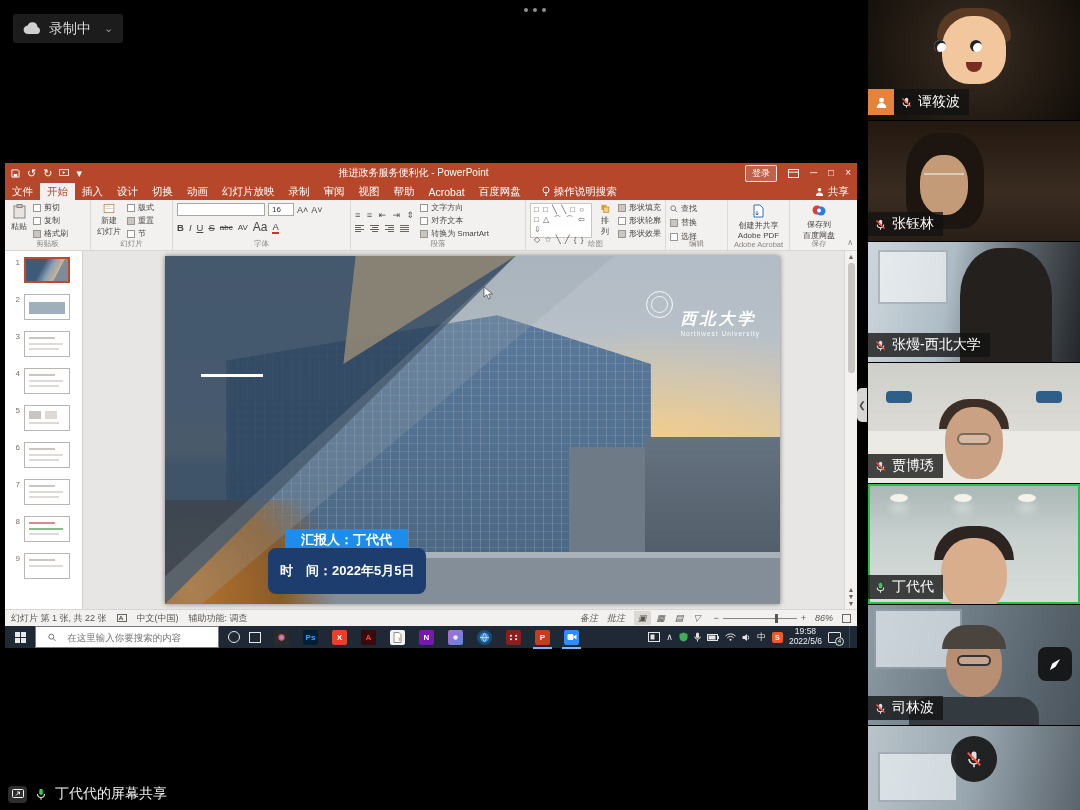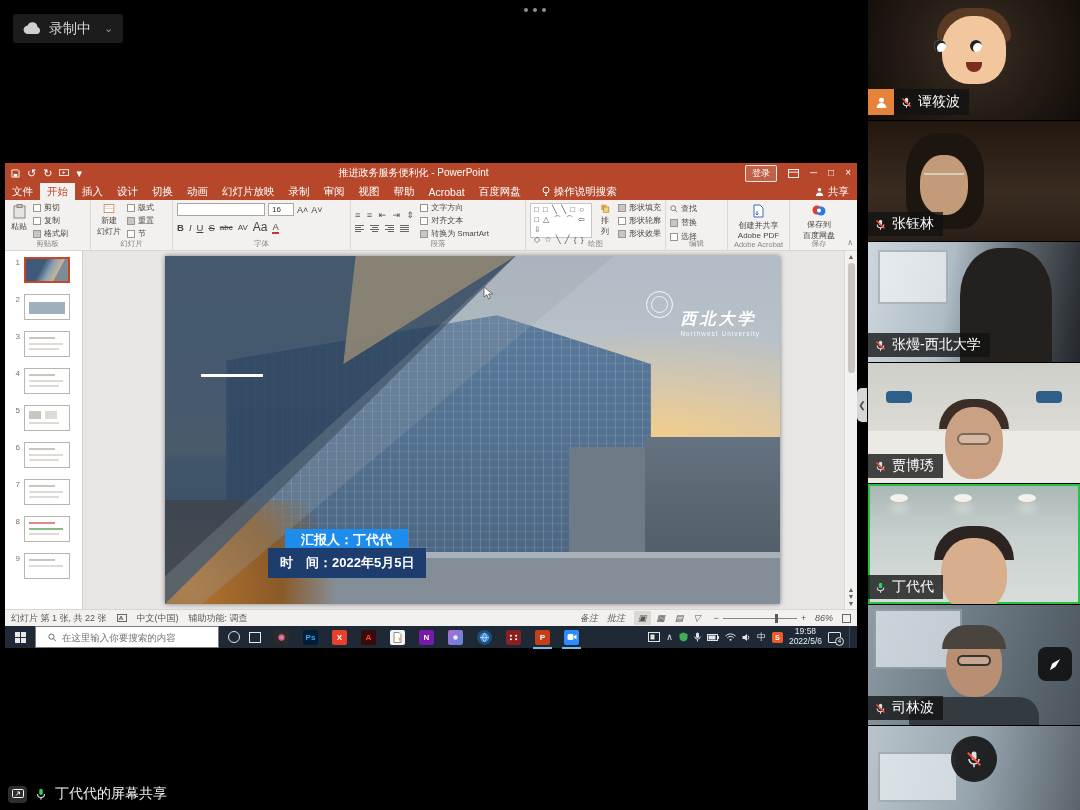--- a/index.html
+++ b/index.html
@@ -98,21 +98,21 @@
   .s-tri-lite { position:absolute; inset:0; background:rgba(150,160,170,.28);
     clip-path:polygon(57% 0,73% 0,6% 100%,0 100%,0 92%); }
   .s-tri-tan { position:absolute; inset:0; background:rgba(148,138,118,.85);
     clip-path:polygon(31% 0,57% 0,29% 31%); }
   .s-line { position:absolute; left:36px; top:118px; width:62px; height:3px; background:#fff; }
   .s-title { position:absolute; left:34px; top:132px; color:#fff; font-size:26px; font-weight:bold;
     letter-spacing:2px; text-shadow:0 1px 3px rgba(0,0,0,.35); }
   .s-chip-blue { position:absolute; left:120px; top:273px; background:#1e8ceb; color:#fff;
     font-size:13px; font-weight:bold; padding:2px 16px;text-align:right; }
   .s-chip-navy { position:absolute; left:103px; top:292px; background:#1c3d6e; color:#fff;
-    font-size:13px; font-weight:bold; padding:6px 12px; }
+    font-size:13px; font-weight:bold; padding:14px 12px;border-radius:8px; }
   .s-logo { position:absolute; right:20px; top:16px; display:flex; align-items:center; gap:7px; color:#fff; }
   .s-logo-ring { width:27px; height:27px; border:1.5px solid rgba(255,255,255,.92); border-radius:50%;
     display:flex; align-items:center; justify-content:center; }
   .s-logo-ring i { width:17px; height:17px; border:1px solid rgba(255,255,255,.8); border-radius:50%; display:block; }
   .s-logo-cn { font-size:16px; font-weight:bold; font-style:italic; letter-spacing:3px;
     font-family:"Liberation Serif", serif;margin-top:37px; }
   .s-logo-en { font-size:6.5px; letter-spacing:1px; opacity:.9; }
   .s-cursor { position:absolute; left:318px; top:30px; }
 
   
@@ -133,21 +133,21 @@
   .zs-thumb { position:absolute; left:52px; top:-4px; width:3px; height:9px; background:#5a5650; }
   .fitbox { width:9px; height:9px; border:1px solid #6a665f; }
 
   
   .taskbar { position:absolute; left:0; top:463px; width:852px; height:22px; background:#1e2935;
     display:flex; align-items:center; color:#fff; }
   .startbtn { width:30px; height:22px; display:flex; align-items:center; justify-content:center; }
   .winlogo { display:grid; grid-template-columns:5px 5px; grid-template-rows:5px 5px; gap:1px; }
   .winlogo i { background:#e8e8e8; display:block; }
   .tb-search { width:184px; height:22px; background:#fff; border:1px solid #7a7a7a; display:flex;
-    align-items:center; gap:5px; padding:0 12px; }
+    align-items:center; gap:11px; padding:0 12px; }
   .tb-search input { border:none; outline:none; width:150px; font-size:9.5px; color:#333;
     font-family:"Liberation Sans", sans-serif; background:transparent; }
   .cortana { width:12px; height:12px; border:1.5px solid #e8e8e8; border-radius:50%; margin:0 9px; }
   .taskview { width:12px; height:11px; border:1px solid #e8e8e8; position:relative; margin-right:6px; }
   .apps { display:flex; align-items:center; }
   .task-icon { width:15px; height:15px; margin:0 7px; border-radius:2px; display:flex; align-items:center;
     justify-content:center; font-size:8px; font-weight:bold; position:relative; }
   .task-icon.open::after { content:""; position:absolute; left:-2px; right:-2px; bottom:-4px; height:2px; background:#76b9ed; }
   .tray { margin-left:auto; display:flex; align-items:center; gap:6px; font-size:9px; padding-right:4px; }
   .tray .g { color:#e4e4e4; font-size:9px; }

